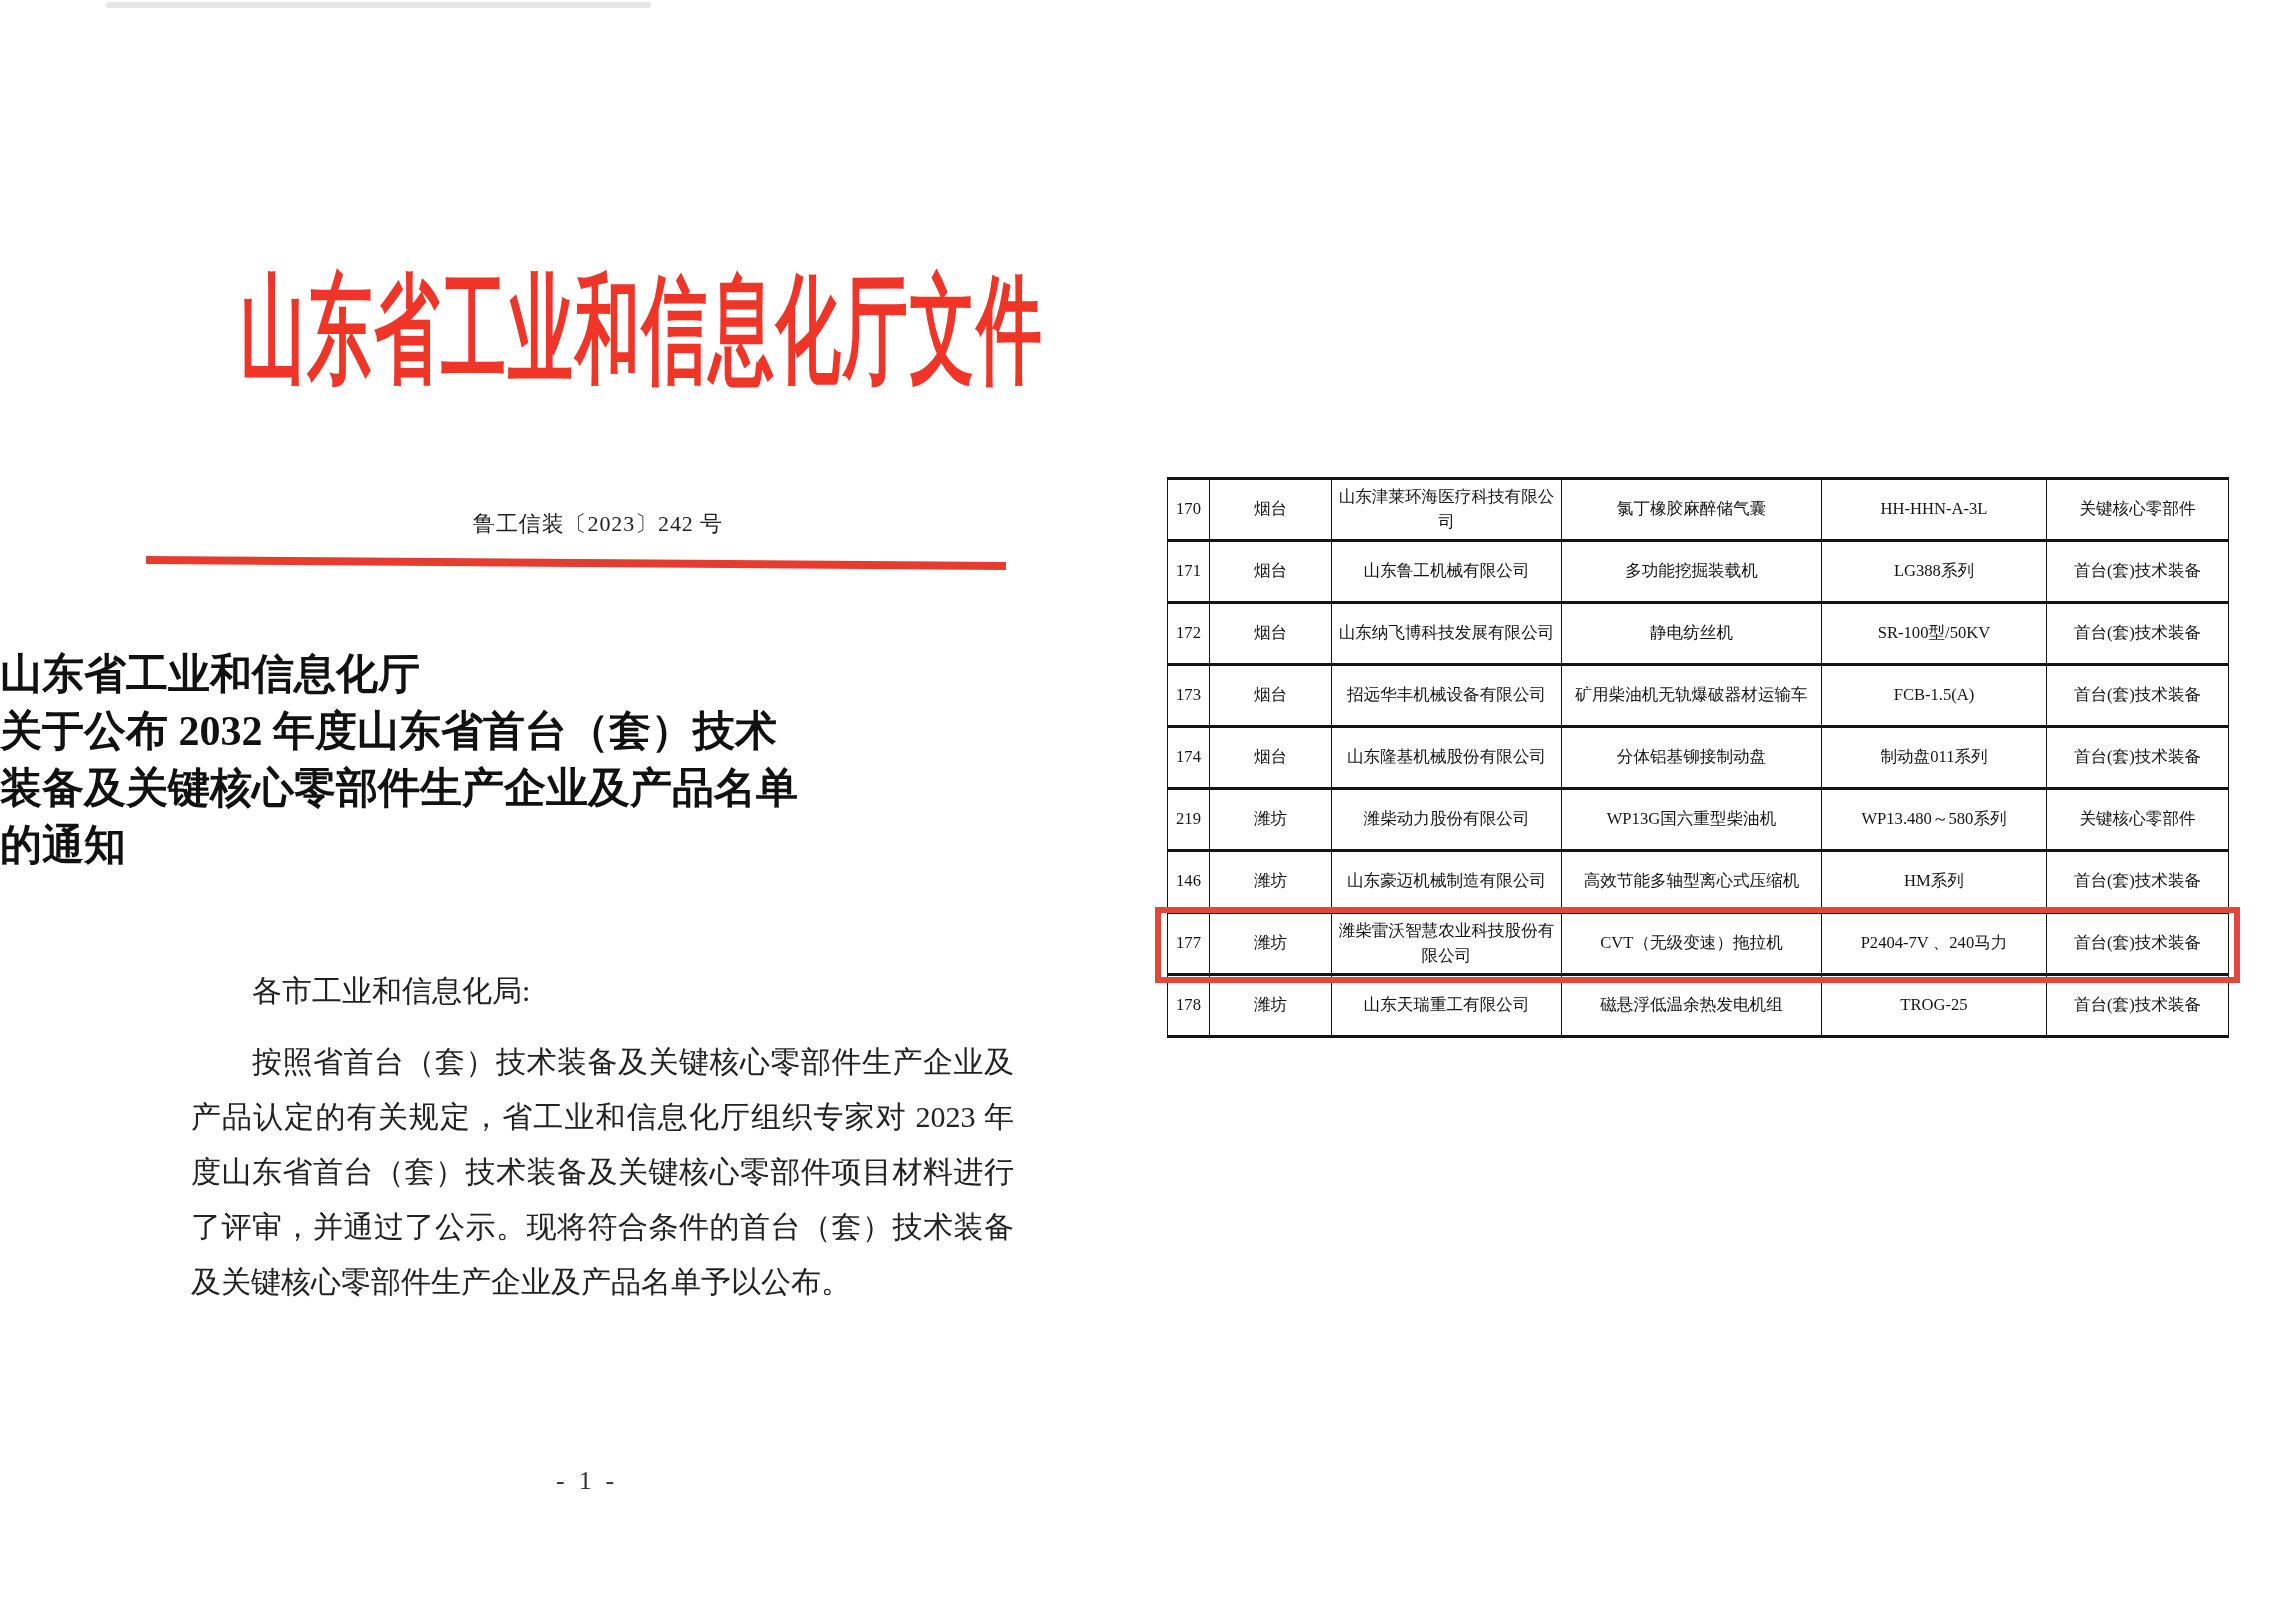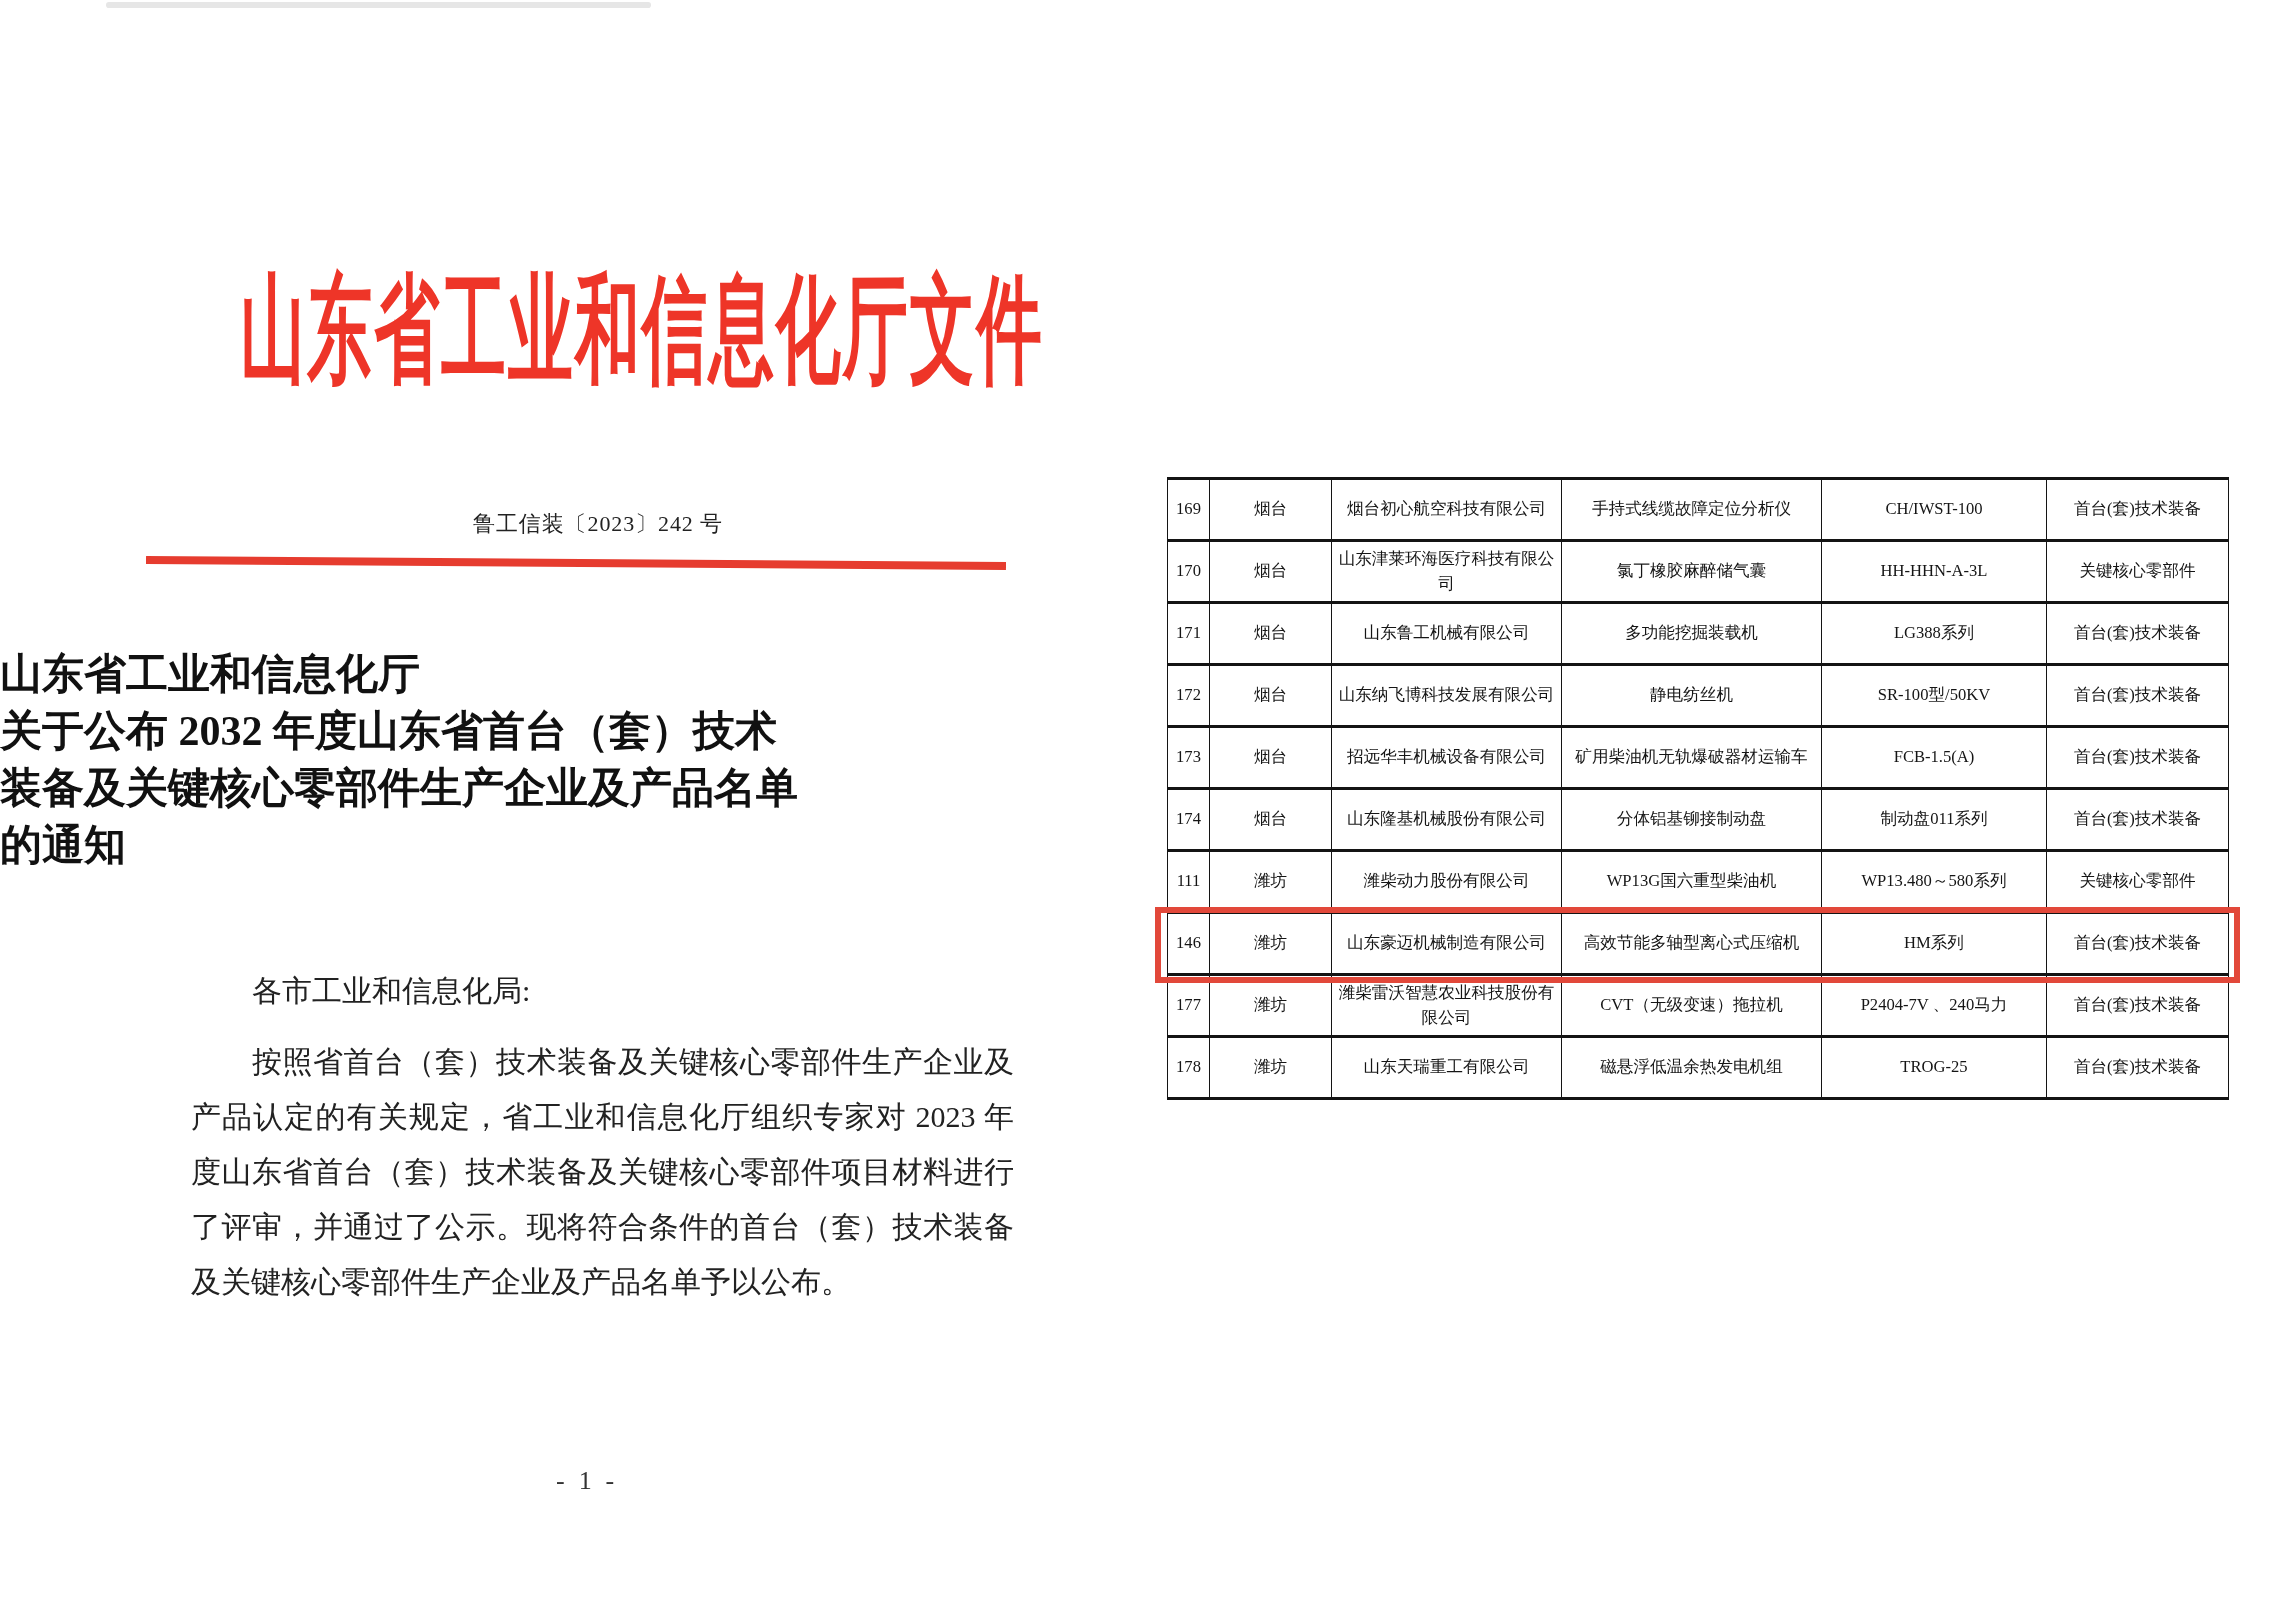--- a/index.html
+++ b/index.html
@@ -108,28 +108,20 @@
     <colgroup>
       <col style="width:42px">
       <col style="width:122px">
       <col style="width:230px">
       <col style="width:260px">
       <col style="width:225px">
       <col style="width:182px">
     </colgroup>
     <tbody id="table-body">
         <tr>
-          <td>169</td>
-          <td>烟台</td>
-          <td>烟台初心航空科技有限公司</td>
-          <td>手持式线缆故障定位分析仪</td>
-          <td>CH/IWST-100</td>
-          <td>首台(套)技术装备</td>
-        </tr>
-        <tr>
           <td>170</td>
           <td>烟台</td>
           <td>山东津莱环海医疗科技有限公司</td>
           <td>氯丁橡胶麻醉储气囊</td>
           <td>HH-HHN-A-3L</td>
           <td>关键核心零部件</td>
         </tr>
         <tr>
           <td>171</td>
           <td>烟台</td>
@@ -156,21 +148,21 @@
         </tr>
         <tr>
           <td>174</td>
           <td>烟台</td>
           <td>山东隆基机械股份有限公司</td>
           <td>分体铝基铆接制动盘</td>
           <td>制动盘011系列</td>
           <td>首台(套)技术装备</td>
         </tr>
         <tr>
-          <td>111</td>
+          <td>219</td>
           <td>潍坊</td>
           <td>潍柴动力股份有限公司</td>
           <td>WP13G国六重型柴油机</td>
           <td>WP13.480～580系列</td>
           <td>关键核心零部件</td>
         </tr>
         <tr>
           <td>146</td>
           <td>潍坊</td>
           <td>山东豪迈机械制造有限公司</td>

